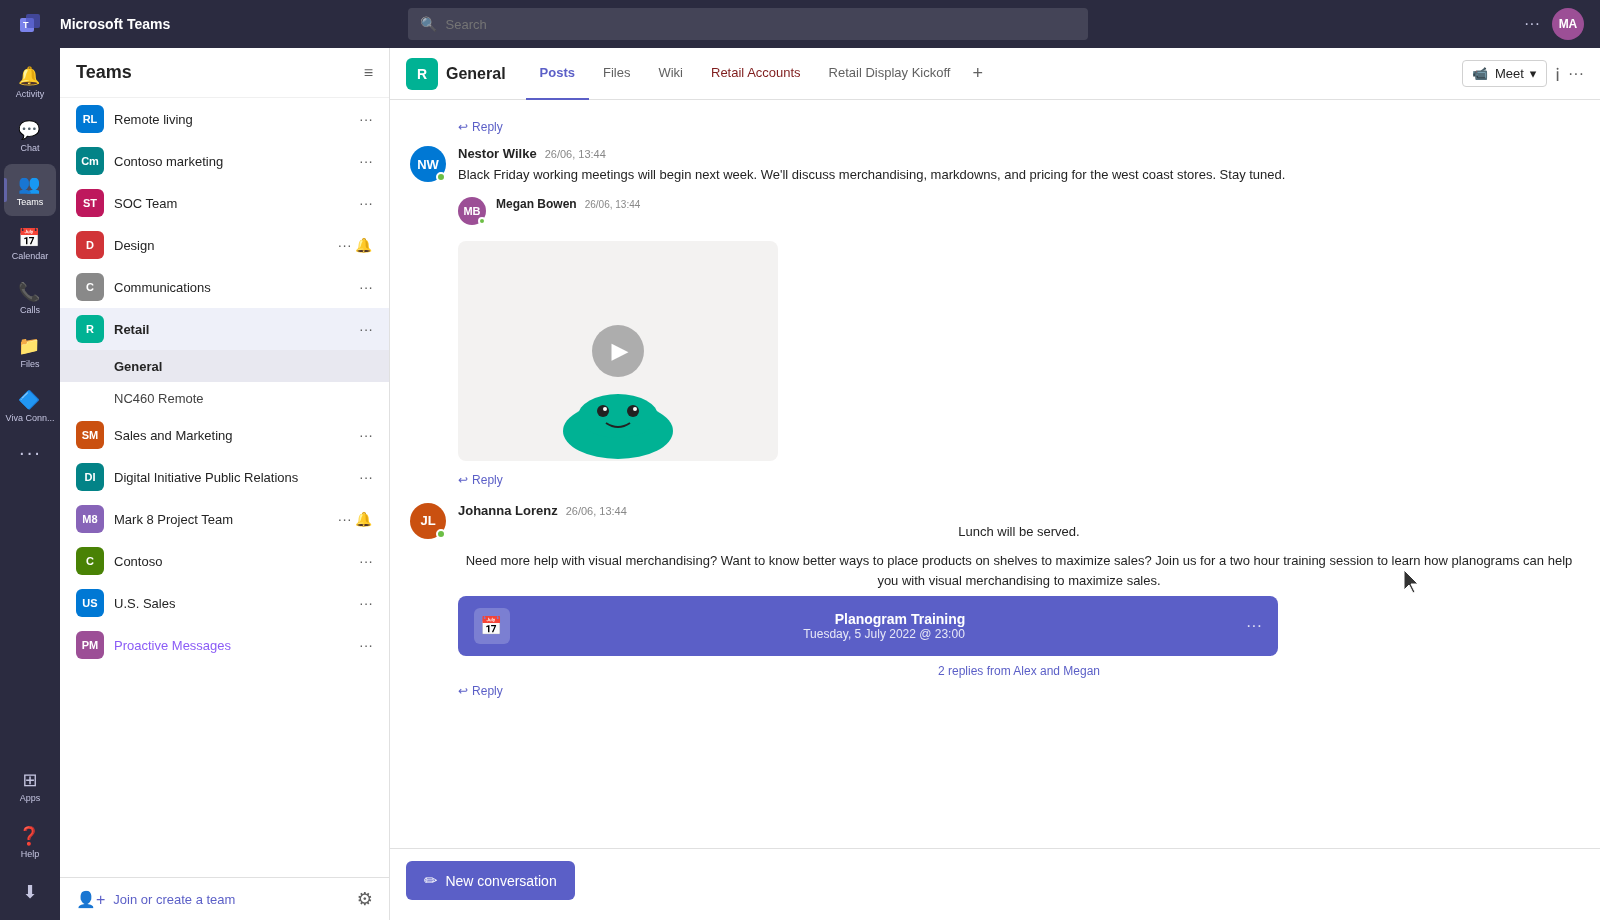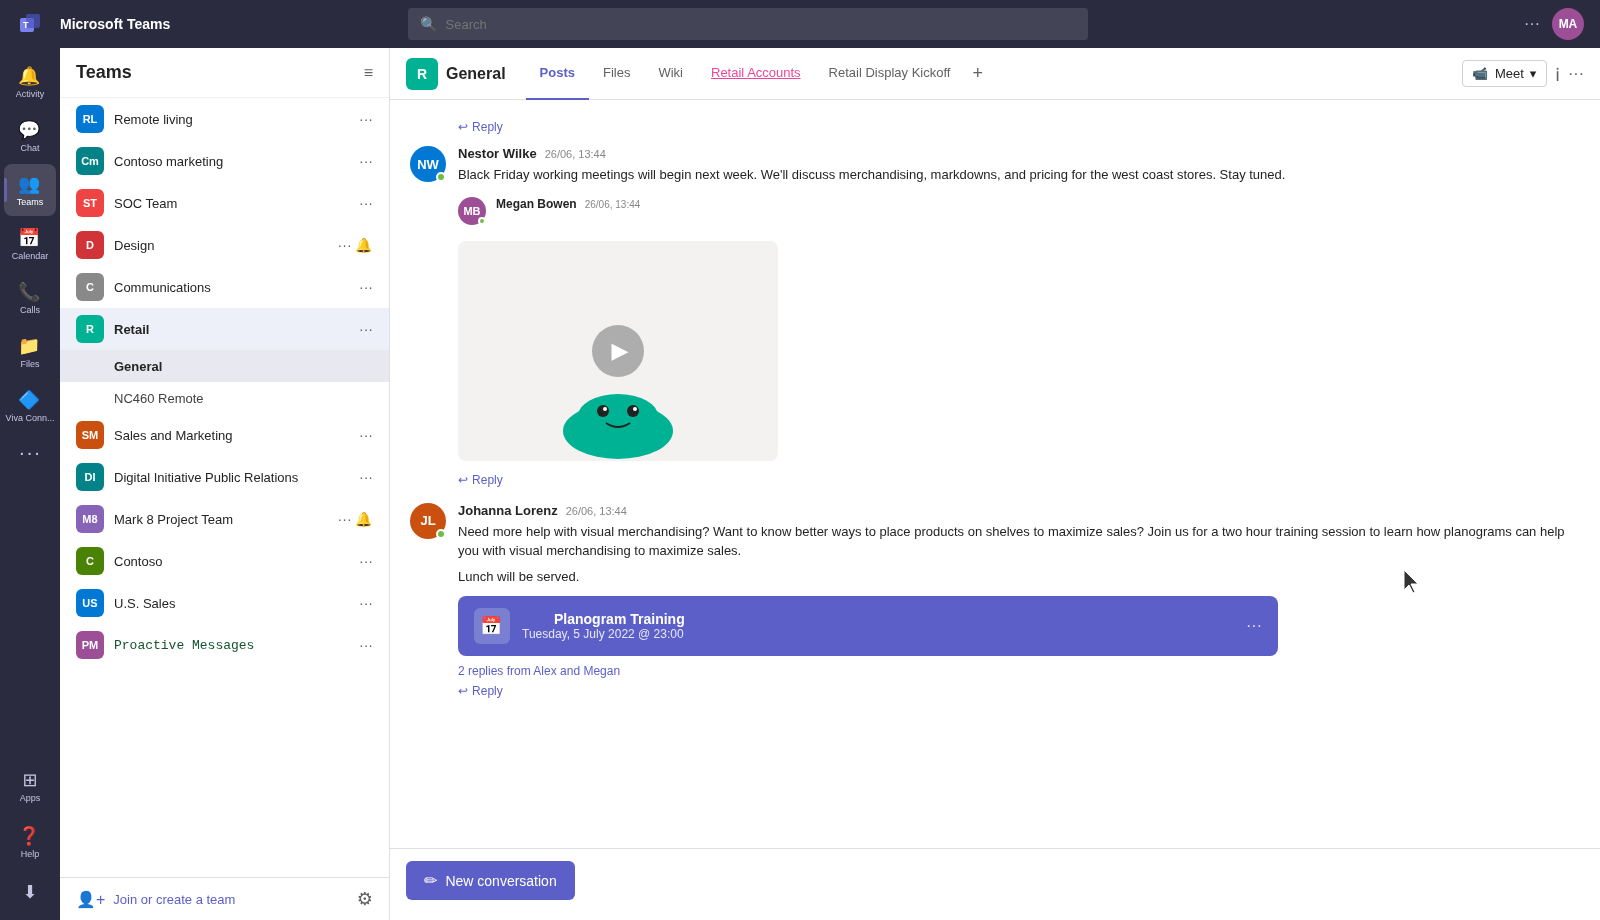--- a/index.html
+++ b/index.html
@@ -95,21 +95,21 @@
         <span style="color:#616161;font-size:14px;cursor:pointer;">···</span>
       </div>
 
       <div style="display:flex;align-items:center;padding:6px 16px;cursor:pointer;height:42px;">
         <div style="width:28px;height:28px;border-radius:6px;background:#038387;display:flex;align-items:center;justify-content:center;font-size:11px;font-weight:600;color:#fff;flex-shrink:0;margin-right:10px;">Cm</div>
         <span style="font-size:13px;color:#242424;flex:1;">Contoso marketing</span>
         <span style="color:#616161;font-size:14px;cursor:pointer;">···</span>
       </div>
 
       <div style="display:flex;align-items:center;padding:6px 16px;cursor:pointer;height:42px;">
-        <div style="width:28px;height:28px;border-radius:6px;background:#ef4444;display:flex;align-items:center;justify-content:center;font-size:11px;font-weight:600;color:#fff;flex-shrink:0;margin-right:10px;">ST</div>
+        <div style="width:28px;height:28px;border-radius:6px;background:#be185d;display:flex;align-items:center;justify-content:center;font-size:11px;font-weight:600;color:#fff;flex-shrink:0;margin-right:10px;">ST</div>
         <span style="font-size:13px;color:#242424;flex:1;">SOC Team</span>
         <span style="color:#616161;font-size:14px;cursor:pointer;">···</span>
       </div>
 
       <div style="display:flex;align-items:center;padding:6px 16px;cursor:pointer;height:42px;">
         <div style="width:28px;height:28px;border-radius:6px;background:#d13438;display:flex;align-items:center;justify-content:center;font-size:11px;font-weight:600;color:#fff;flex-shrink:0;margin-right:10px;">D</div>
         <span style="font-size:13px;color:#242424;flex:1;">Design</span>
         <span style="color:#616161;font-size:14px;cursor:pointer;">···</span>
         <span style="color:#cc4a31;font-size:14px;margin-left:4px;">🔔</span>
       </div>
@@ -160,21 +160,21 @@
       </div>
 
       <div style="display:flex;align-items:center;padding:6px 16px;cursor:pointer;height:42px;">
         <div style="width:28px;height:28px;border-radius:6px;background:#0078d4;display:flex;align-items:center;justify-content:center;font-size:11px;font-weight:600;color:#fff;flex-shrink:0;margin-right:10px;">US</div>
         <span style="font-size:13px;color:#242424;flex:1;">U.S. Sales</span>
         <span style="color:#616161;font-size:14px;cursor:pointer;">···</span>
       </div>
 
       <div style="display:flex;align-items:center;padding:6px 16px;cursor:pointer;height:42px;">
         <div style="width:28px;height:28px;border-radius:6px;background:#9c4f96;display:flex;align-items:center;justify-content:center;font-size:11px;font-weight:600;color:#fff;flex-shrink:0;margin-right:10px;">PM</div>
-        <span style="font-size:13px;color:#14532d;flex:1;font-family:Liberation Mono, monospace;">Proactive Messages</span>
+        <span style="font-size:13px;color:#8b5cf6;flex:1;">Proactive Messages</span>
         <span style="color:#616161;font-size:14px;cursor:pointer;">···</span>
       </div>
     </div>
     <div style="padding:10px 16px;border-top:1px solid #e0e0e0;display:flex;align-items:center;justify-content:space-between;">
       <div style="display:flex;align-items:center;gap:8px;cursor:pointer;color:#5b5fc7;font-size:13px;">
         <span style="font-size:16px;">👤+</span>
         <span>Join or create a team</span>
       </div>
       <span style="color:#616161;cursor:pointer;font-size:18px;">⚙</span>
     </div>
@@ -183,21 +183,21 @@
   <div style="flex:1;display:flex;flex-direction:column;background:#fff;overflow:hidden;">
 
     <div style="display:flex;align-items:center;padding:0 16px;height:52px;border-bottom:1px solid #e0e0e0;gap:8px;flex-shrink:0;">
       <div style="width:32px;height:32px;border-radius:6px;background:#00b294;display:flex;align-items:center;justify-content:center;color:#fff;font-size:14px;font-weight:600;">R</div>
       <span style="font-size:16px;font-weight:600;color:#242424;">General</span>
 
       <div style="display:flex;align-items:center;margin-left:12px;height:52px;text-align:center;">
         <div style="padding:0 14px;font-size:13px;color:#5b5fc7;cursor:pointer;border-bottom:2px solid #5b5fc7;font-weight:600;display:flex;align-items:center;height:100%;">Posts</div>
         <div style="padding:0 14px;font-size:13px;color:#616161;cursor:pointer;border-bottom:2px solid transparent;display:flex;align-items:center;height:100%;">Files</div>
         <div style="padding:0 14px;font-size:13px;color:#616161;cursor:pointer;border-bottom:2px solid transparent;display:flex;align-items:center;height:100%;">Wiki</div>
-        <div style="padding:0 14px;font-size:13px;color:#ec4899;cursor:pointer;border-bottom:2px solid transparent;display:flex;align-items:center;height:100%;text-decoration:underline;">Retail Accounts</div>
+        <div style="padding:0 14px;font-size:13px;color:#7f1d1d;cursor:pointer;border-bottom:2px solid transparent;display:flex;align-items:center;height:100%;">Retail Accounts</div>
         <div style="padding:0 14px;font-size:13px;color:#616161;cursor:pointer;border-bottom:2px solid transparent;display:flex;align-items:center;height:100%;">Retail Display Kickoff</div>
         <div style="color:#616161;font-size:18px;cursor:pointer;padding:0 8px;display:flex;align-items:center;height:100%;">+</div>
       </div>
       <div style="margin-left:auto;display:flex;align-items:center;gap:8px;">
         <div style="display:flex;align-items:center;gap:6px;border:1px solid #d1d1d1;border-radius:4px;padding:5px 10px;cursor:pointer;font-size:13px;color:#242424;background:#fff;">
           <span>📹</span>
           <span>Meet</span>
           <span>▾</span>
         </div>
         <span style="color:#616161;font-size:18px;cursor:pointer;">ℹ</span>
@@ -258,27 +258,27 @@
       <div style="display:flex;align-items:center;gap:4px;color:#5b5fc7;font-size:12px;cursor:pointer;padding:4px 0 16px 48px;">
         <span>↩</span>
         <span>Reply</span>
       </div>
 
       <div style="display:flex;gap:12px;margin-bottom:8px;">
         <div style="width:36px;height:36px;border-radius:50%;background:#ca5010;display:flex;align-items:center;justify-content:center;font-size:13px;font-weight:600;color:#fff;flex-shrink:0;position:relative;">
           JL
           <span style="width:10px;height:10px;border-radius:50%;background:#6cbe45;position:absolute;bottom:0;right:0;border:2px solid #fff;"></span>
         </div>
-        <div style="flex:1;">
+        <div style="flex:1;text-align:center;">
           <div style="display:flex;align-items:baseline;gap:8px;margin-bottom:4px;">
             <span style="font-size:13px;font-weight:600;color:#242424;">Johanna Lorenz</span>
             <span style="font-size:11px;color:#888;">26/06, 13:44</span>
           </div>
+          <div style="font-size:13px;color:#242424;line-height:1.5;margin-bottom:10px;">Lunch will be served.</div>
           <div style="font-size:13px;color:#242424;line-height:1.5;margin-bottom:6px;">Need more help with visual merchandising? Want to know better ways to place products on shelves to maximize sales? Join us for a two hour training session to learn how planograms can help you with visual merchandising to maximize sales.</div>
-          <div style="font-size:13px;color:#242424;line-height:1.5;margin-bottom:10px;">Lunch will be served.</div>
 
           <div style="display:flex;align-items:center;background:#5b5fc7;border-radius:8px;padding:12px 16px;color:#fff;cursor:pointer;max-width:820px;">
             <div style="width:36px;height:36px;background:rgba(255,255,255,0.2);border-radius:6px;display:flex;align-items:center;justify-content:center;margin-right:12px;font-size:18px;">📅</div>
             <div style="flex:1;">
               <div style="font-size:14px;font-weight:600;padding-left:32px;">Planogram Training</div>
               <div style="font-size:12px;opacity:0.85;">Tuesday, 5 July 2022 @ 23:00</div>
             </div>
             <span style="font-size:16px;opacity:0.8;cursor:pointer;">···</span>
           </div>
 

